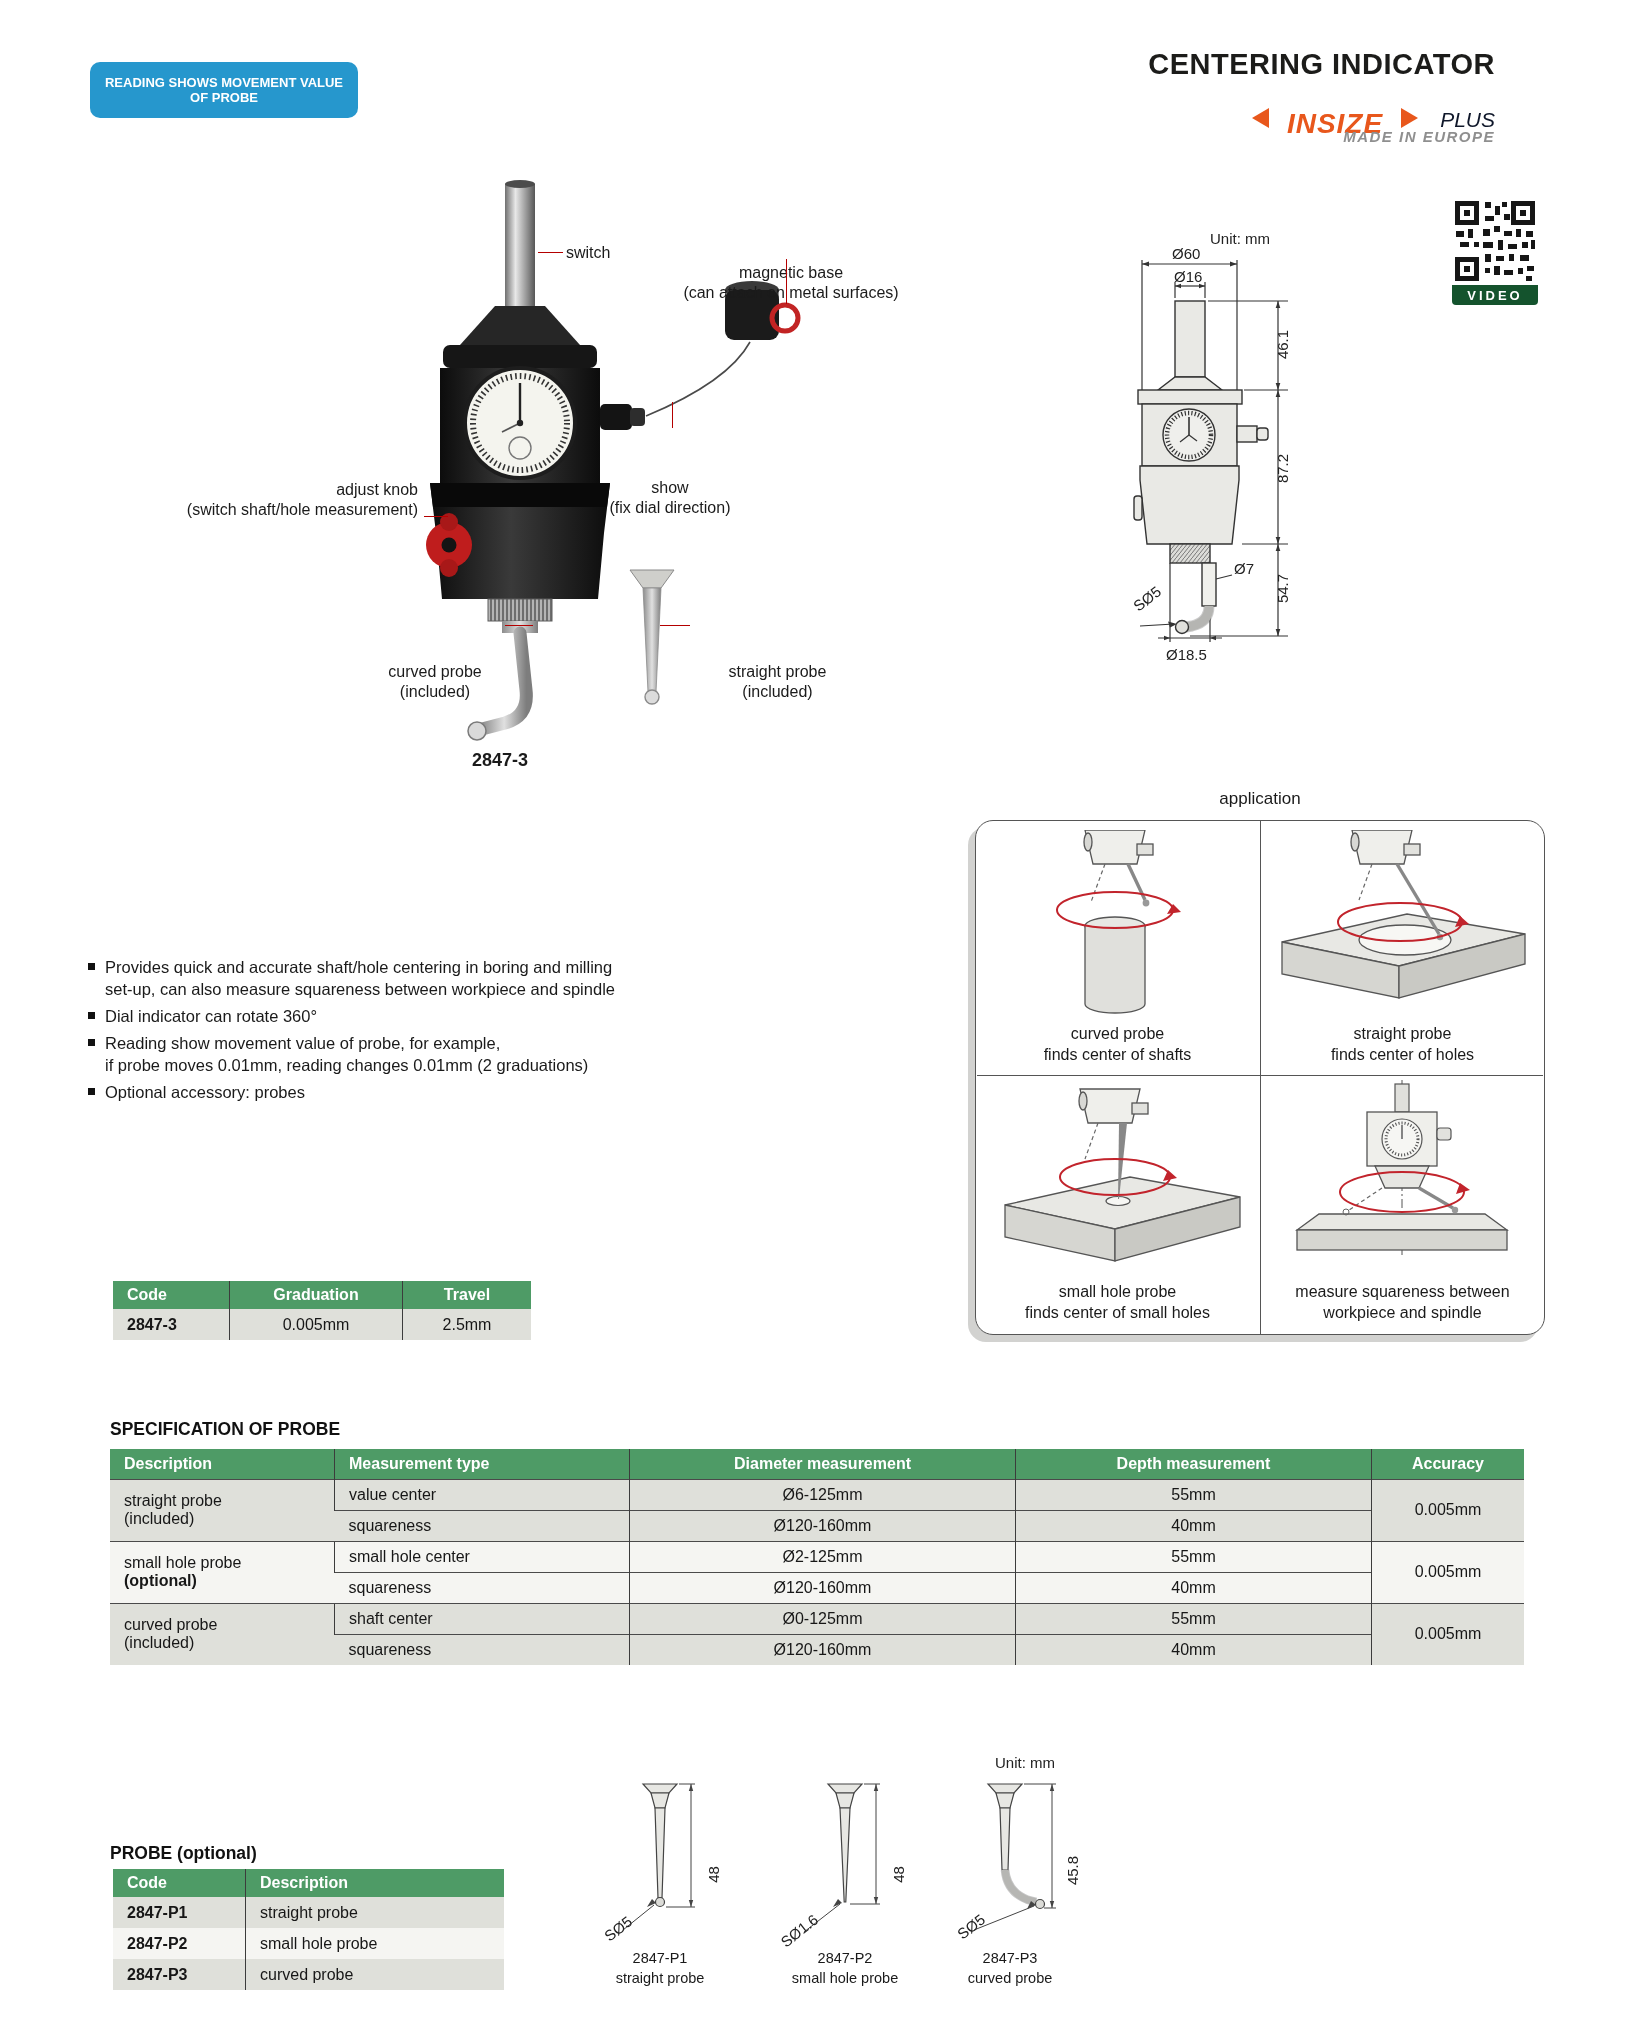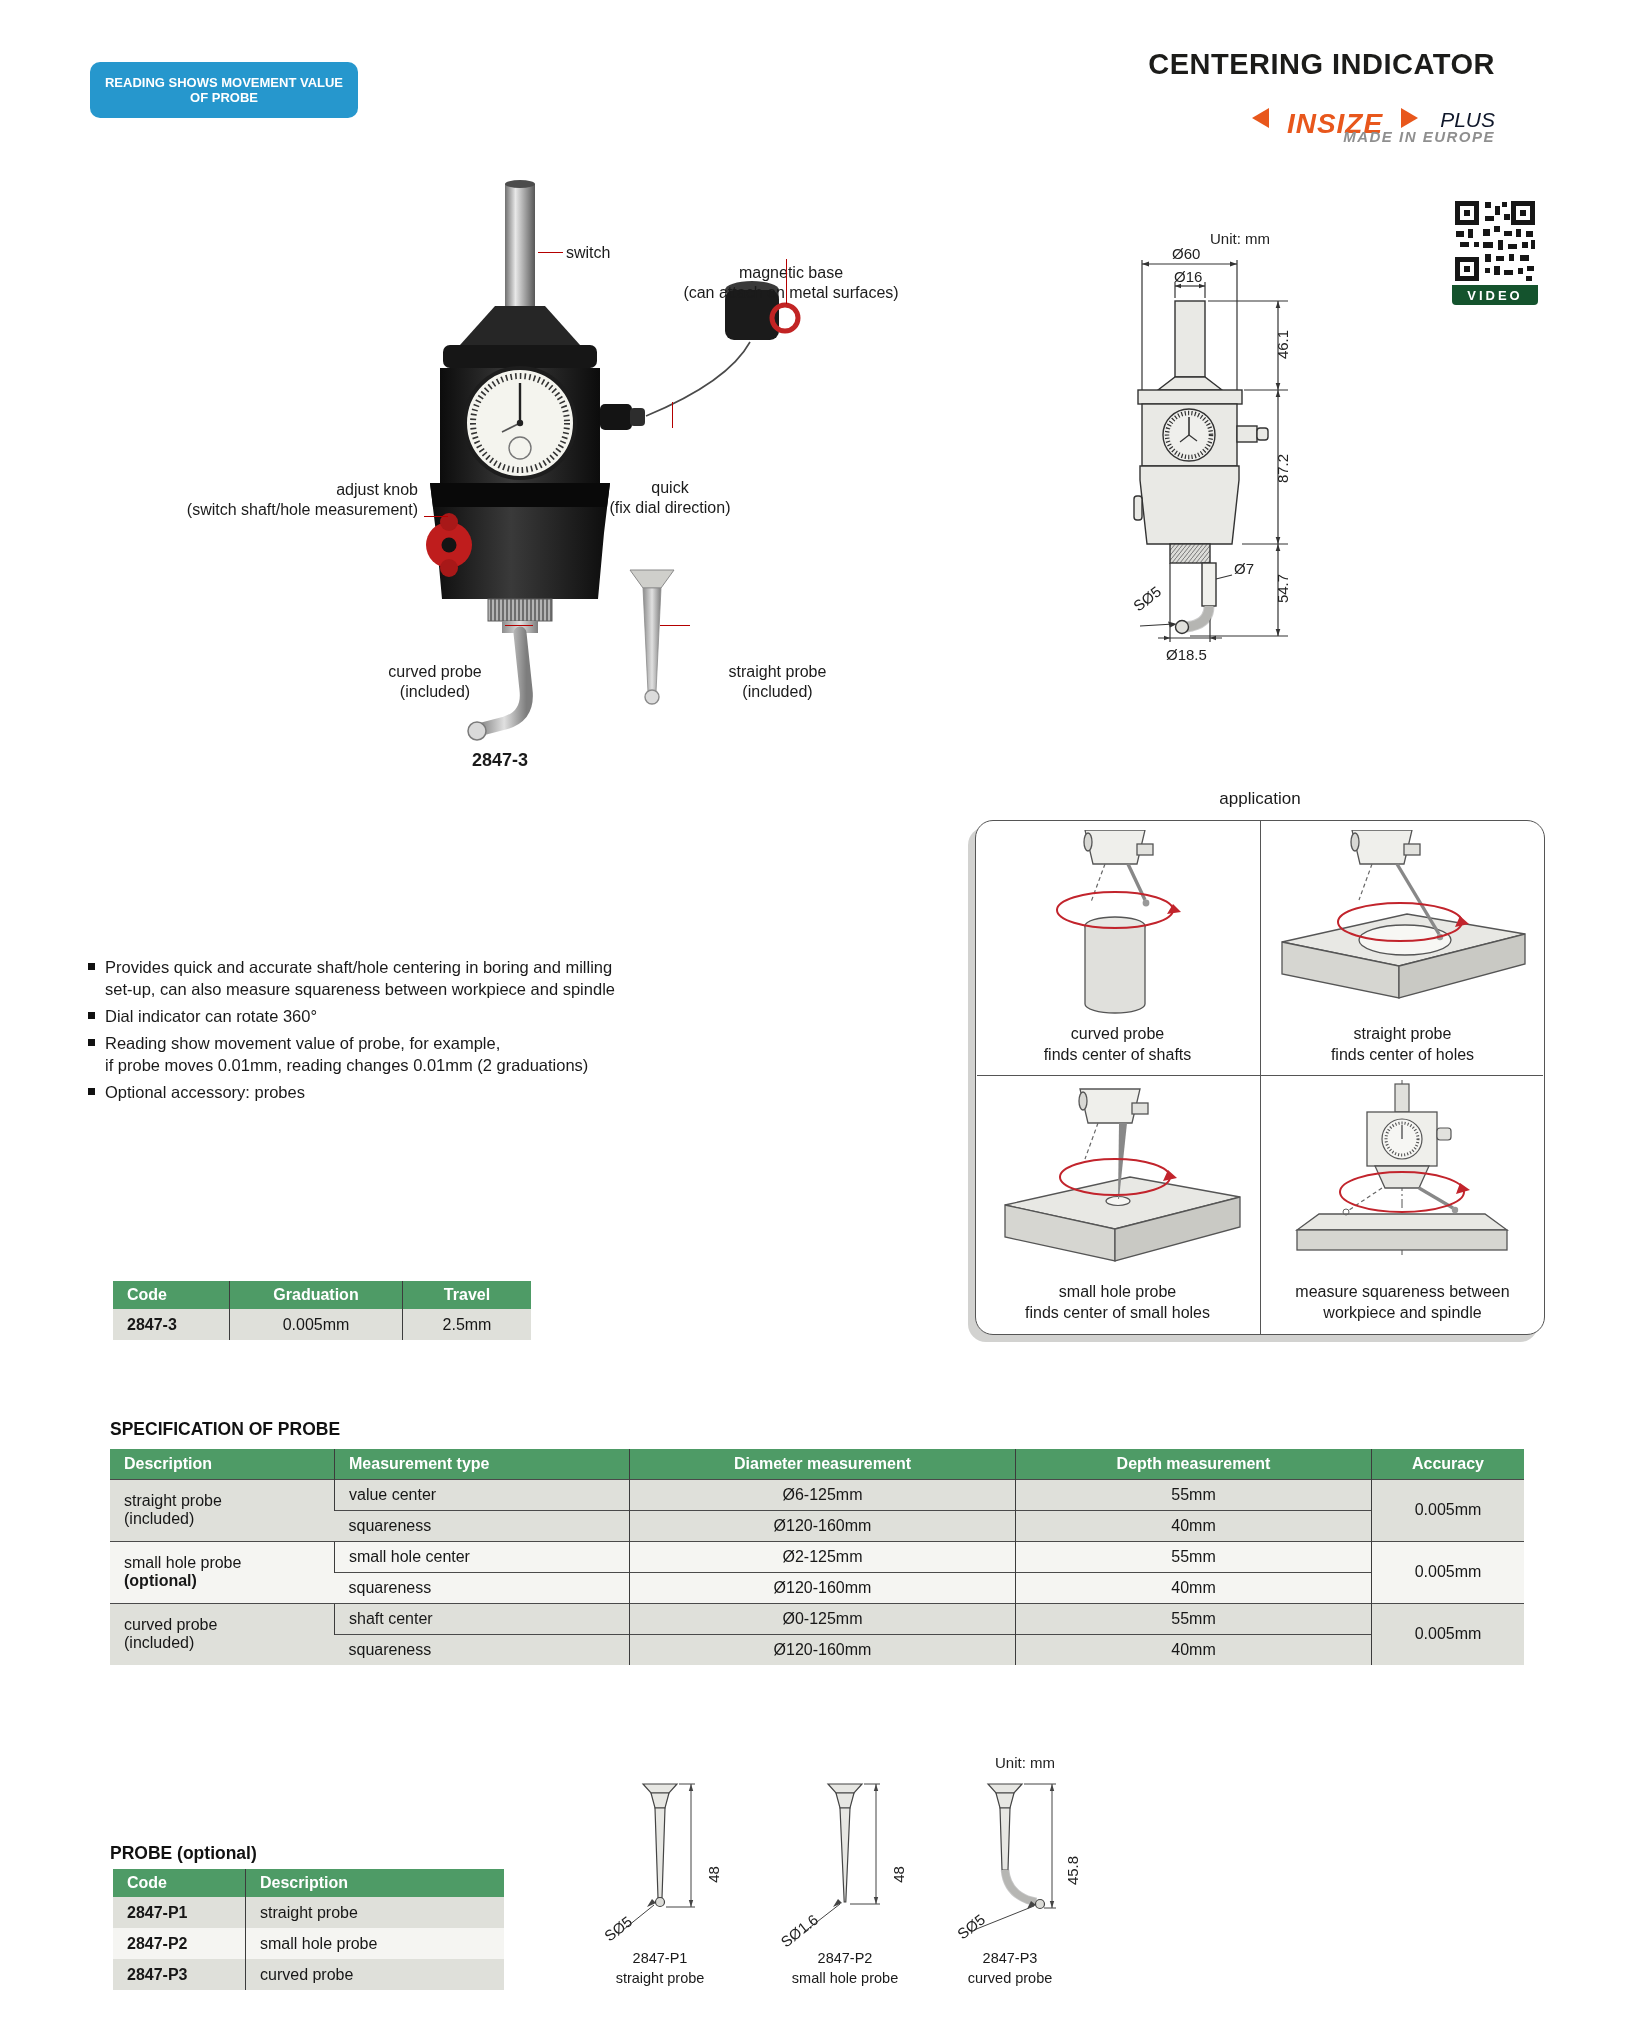--- a/index.html
+++ b/index.html
@@ -208,21 +208,21 @@
   <span class="abs lbl" style="left:566px;top:243px;">switch</span>
   <div class="abs leader-h" style="left:538px;top:252px;width:25px;"></div>
 
   <div class="abs lbl c" style="left:660px;top:215px;width:262px;">
     <div>magnetic base</div>
     <div>(can attach on metal surfaces)</div>
   </div>
   <div class="abs leader-v" style="left:786px;top:259px;height:45px;"></div>
 
   <div class="abs lbl c" style="left:590px;top:430px;width:160px;">
-    <div>quick</div>
+    <div>show</div>
     <div>(fix dial direction)</div>
   </div>
   <div class="abs leader-v" style="left:672px;top:402px;height:26px;"></div>
 
   <div class="abs lbl r" style="left:120px;top:480px;width:298px;">
     <div>adjust knob</div>
     <div>(switch shaft/hole measurement)</div>
   </div>
   <div class="abs leader-h" style="left:424px;top:516px;width:24px;"></div>
 

